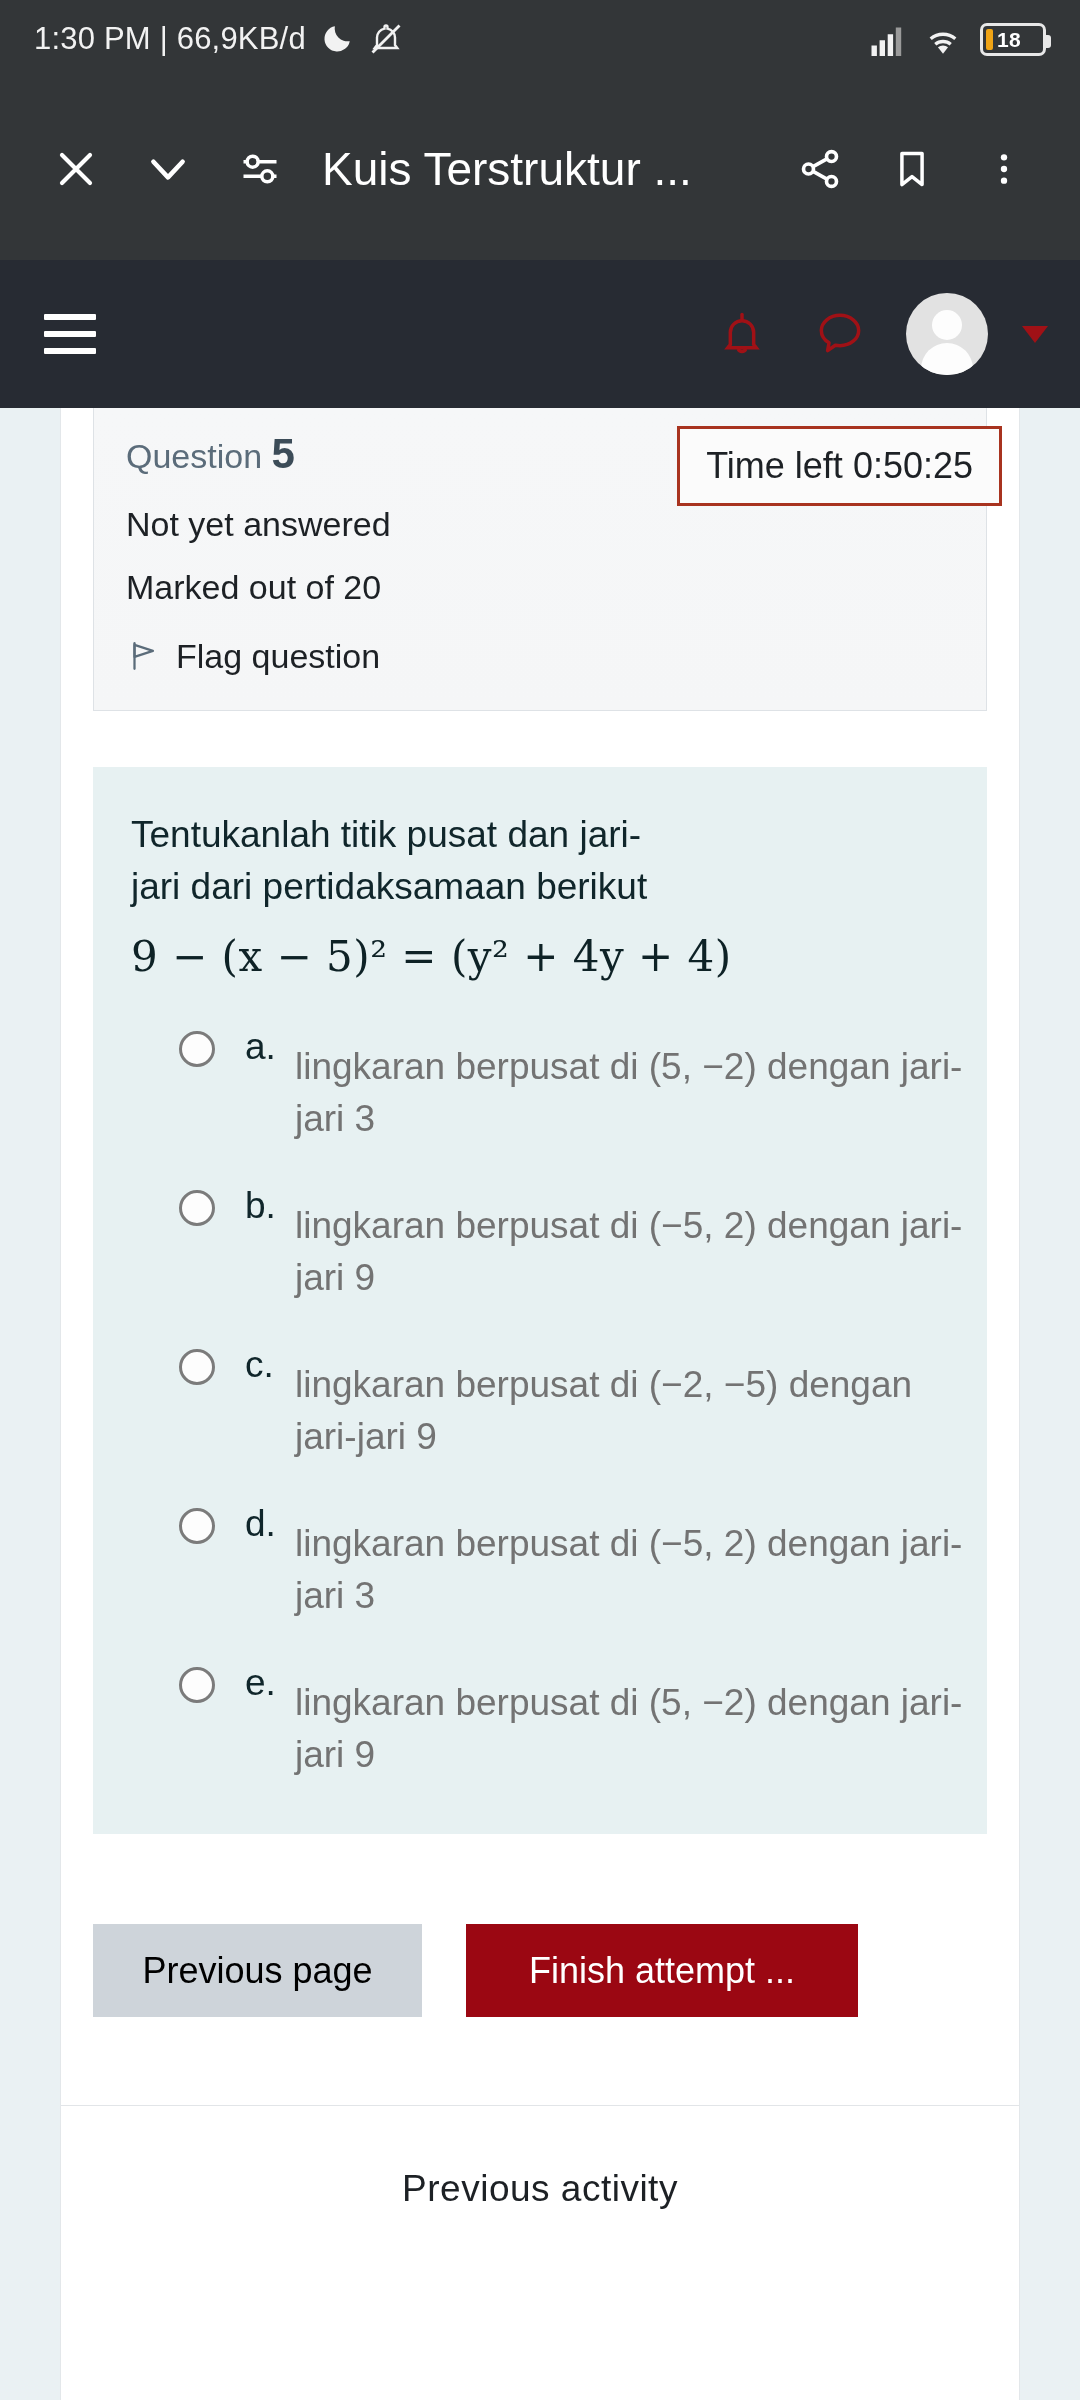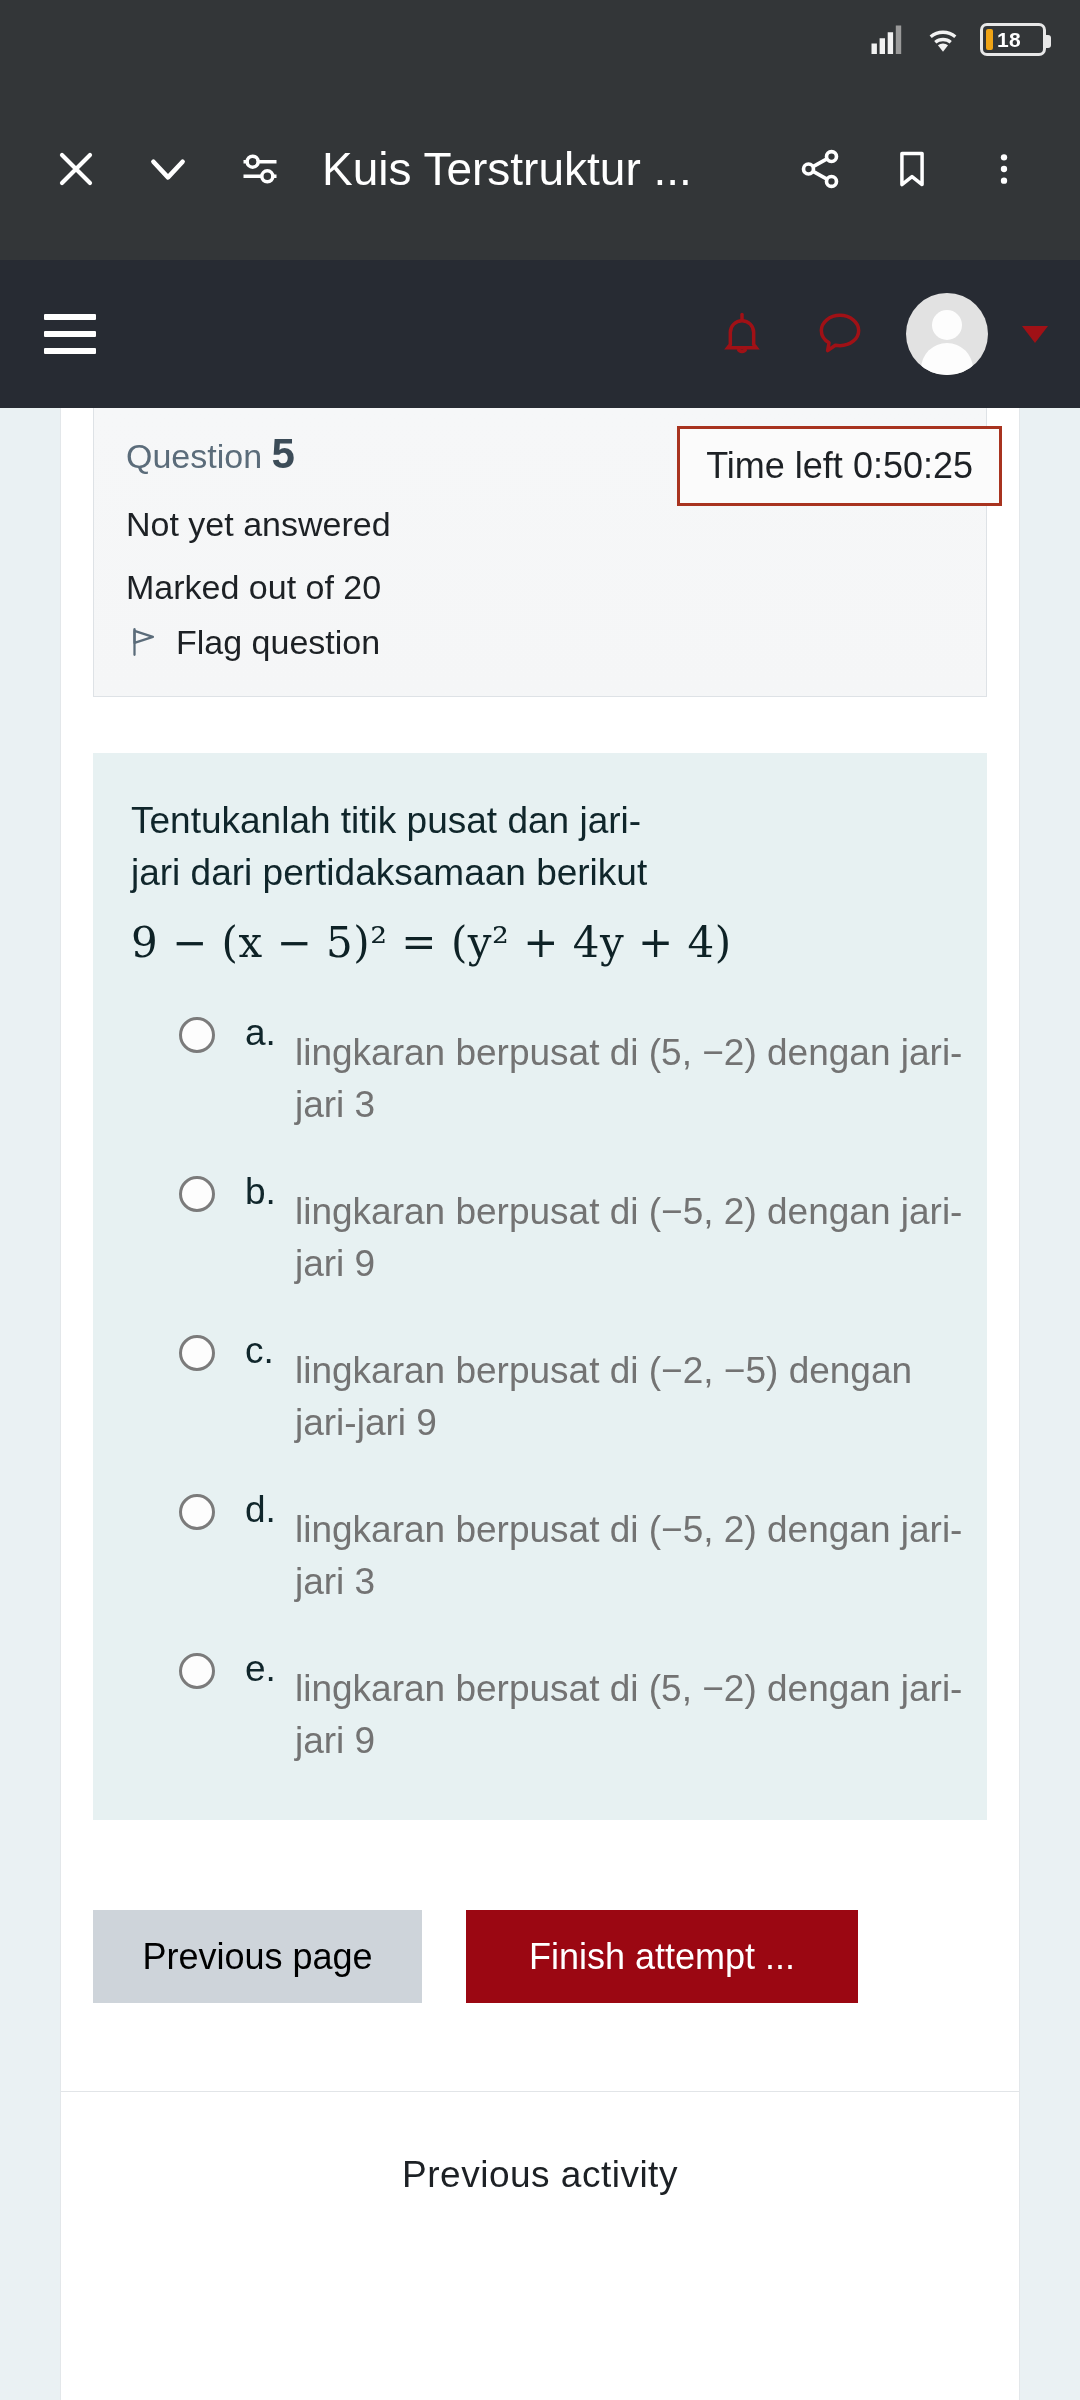--- a/index.html
+++ b/index.html
@@ -11,21 +11,21 @@
   }
   .screen { width: 1080px; height: 2400px; position: relative; background: #fff; }
 
   
   .statusbar {
     height: 78px; background: #333638; color: #f2f2f2;
     display: flex; align-items: center; padding: 0 34px;
     font-size: 32px; letter-spacing: 0.2px;
   }
   .sb-left { display: flex; align-items: center; gap: 14px; }
-  .sb-right { margin-left: auto; display: flex; align-items: center; gap: 18px; }
+  .sb-right { margin-left: auto; display: flex; align-items: flex-end; gap: 18px; }
   .sb-text { font-size: 31px; font-weight: 400; white-space: nowrap; }
   .icon-svg { display: block; }
   .battery {
     border: 3px solid #e8e8e8; border-radius: 7px;
     padding: 1px 7px 1px 3px; display: flex; align-items: center;
     height: 33px; position: relative; min-width: 66px;
   }
   .battery::after {
     content: ""; position: absolute; right: -8px; top: 9px;
     width: 5px; height: 13px; background: #e8e8e8; border-radius: 0 3px 3px 0;
@@ -78,21 +78,21 @@
   .qinfo {
     margin: 0 32px; border: 1px solid #dee2e6;
     background: linear-gradient(#f6f7f8, #f5f6f7);
     padding: 20px 32px 34px 32px; position: relative;
     border-top: none;
   }
   .qno { color: #5b6c7a; font-size: 34px; line-height: 1.25; }
   .qno b { color: #3c4c58; font-size: 42px; font-weight: 700; }
   .qstate { color: #1d2125; font-size: 34px; margin-top: 24px; }
   .qmark { color: #1d2125; font-size: 34px; margin-top: 24px; }
-  .qflag { color: #1d2125; font-size: 34px; margin-top: 16px; display:flex; align-items:center; gap: 16px; }
+  .qflag { color: #1d2125; font-size: 34px; margin-top: 30px; display:flex; align-items:center; gap: 16px; }
 
   .timer {
     position: absolute; right: -16px; top: 18px;
     border: 3px solid #a8331f; background: #fbfbfb;
     padding: 16px 26px; font-size: 36px; color: #1d2125; white-space: nowrap;
   }
 
   
   .qcontent {
     margin: 56px 32px 0 32px; background: #e7f1f2;
@@ -125,20 +125,34 @@
 
   .divider { margin-top: 88px; border-top: 1px solid #e2e5e8; }
   .prevact { text-align: center; font-size: 37px; color: #1d2125; padding-top: 62px; letter-spacing: 0.5px; }
 </style>
 </head>
 <body>
 
 <div class="screen">
 
   <div class="statusbar">
+    <div class="sb-left">
+      <span class="sb-text">1:30 PM | 66,9KB/d</span>
+      <span>
+        <svg class="icon-svg" width="34" height="34" viewBox="0 0 24 24">
+          <path d="M21 13.5A9 9 0 0 1 10.5 3a9 9 0 1 0 10.5 10.5z" fill="#f2f2f2"></path>
+        </svg>
+      </span>
+      <span>
+        <svg class="icon-svg" width="36" height="36" viewBox="0 0 24 24">
+          <path d="M6 16v-5a6 6 0 0 1 5-5.9V4a1 1 0 0 1 2 0v1.1a6 6 0 0 1 5 5.9v5l1.5 2H4.5L6 16z" fill="none" stroke="#f2f2f2" stroke-width="1.6"></path>
+          <line x1="3" y1="21" x2="21" y2="3" stroke="#f2f2f2" stroke-width="1.9"></line>
+        </svg>
+      </span>
+    </div>
     <div class="sb-right">
       <span>
         <svg class="icon-svg" width="36" height="30" viewBox="0 0 24 20">
           <rect x="1" y="13" width="3.6" height="7" fill="#f2f2f2"></rect>
           <rect x="6.4" y="9.5" width="3.6" height="10.5" fill="#f2f2f2"></rect>
           <rect x="11.8" y="5.5" width="3.6" height="14.5" fill="#f2f2f2"></rect>
           <rect x="17.2" y="1" width="3.6" height="19" fill="#9a9a9a"></rect>
         </svg>
       </span>
       <span>

